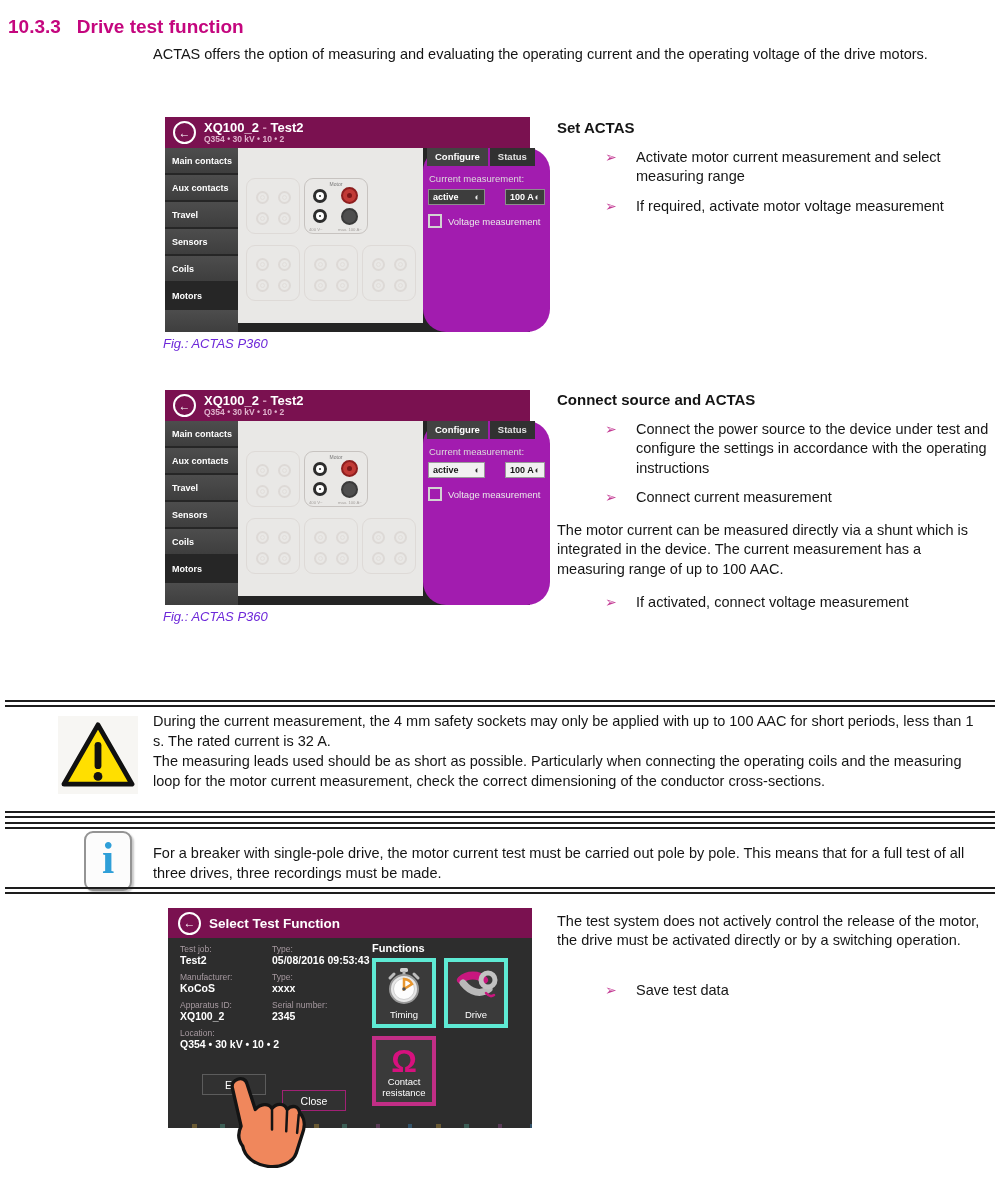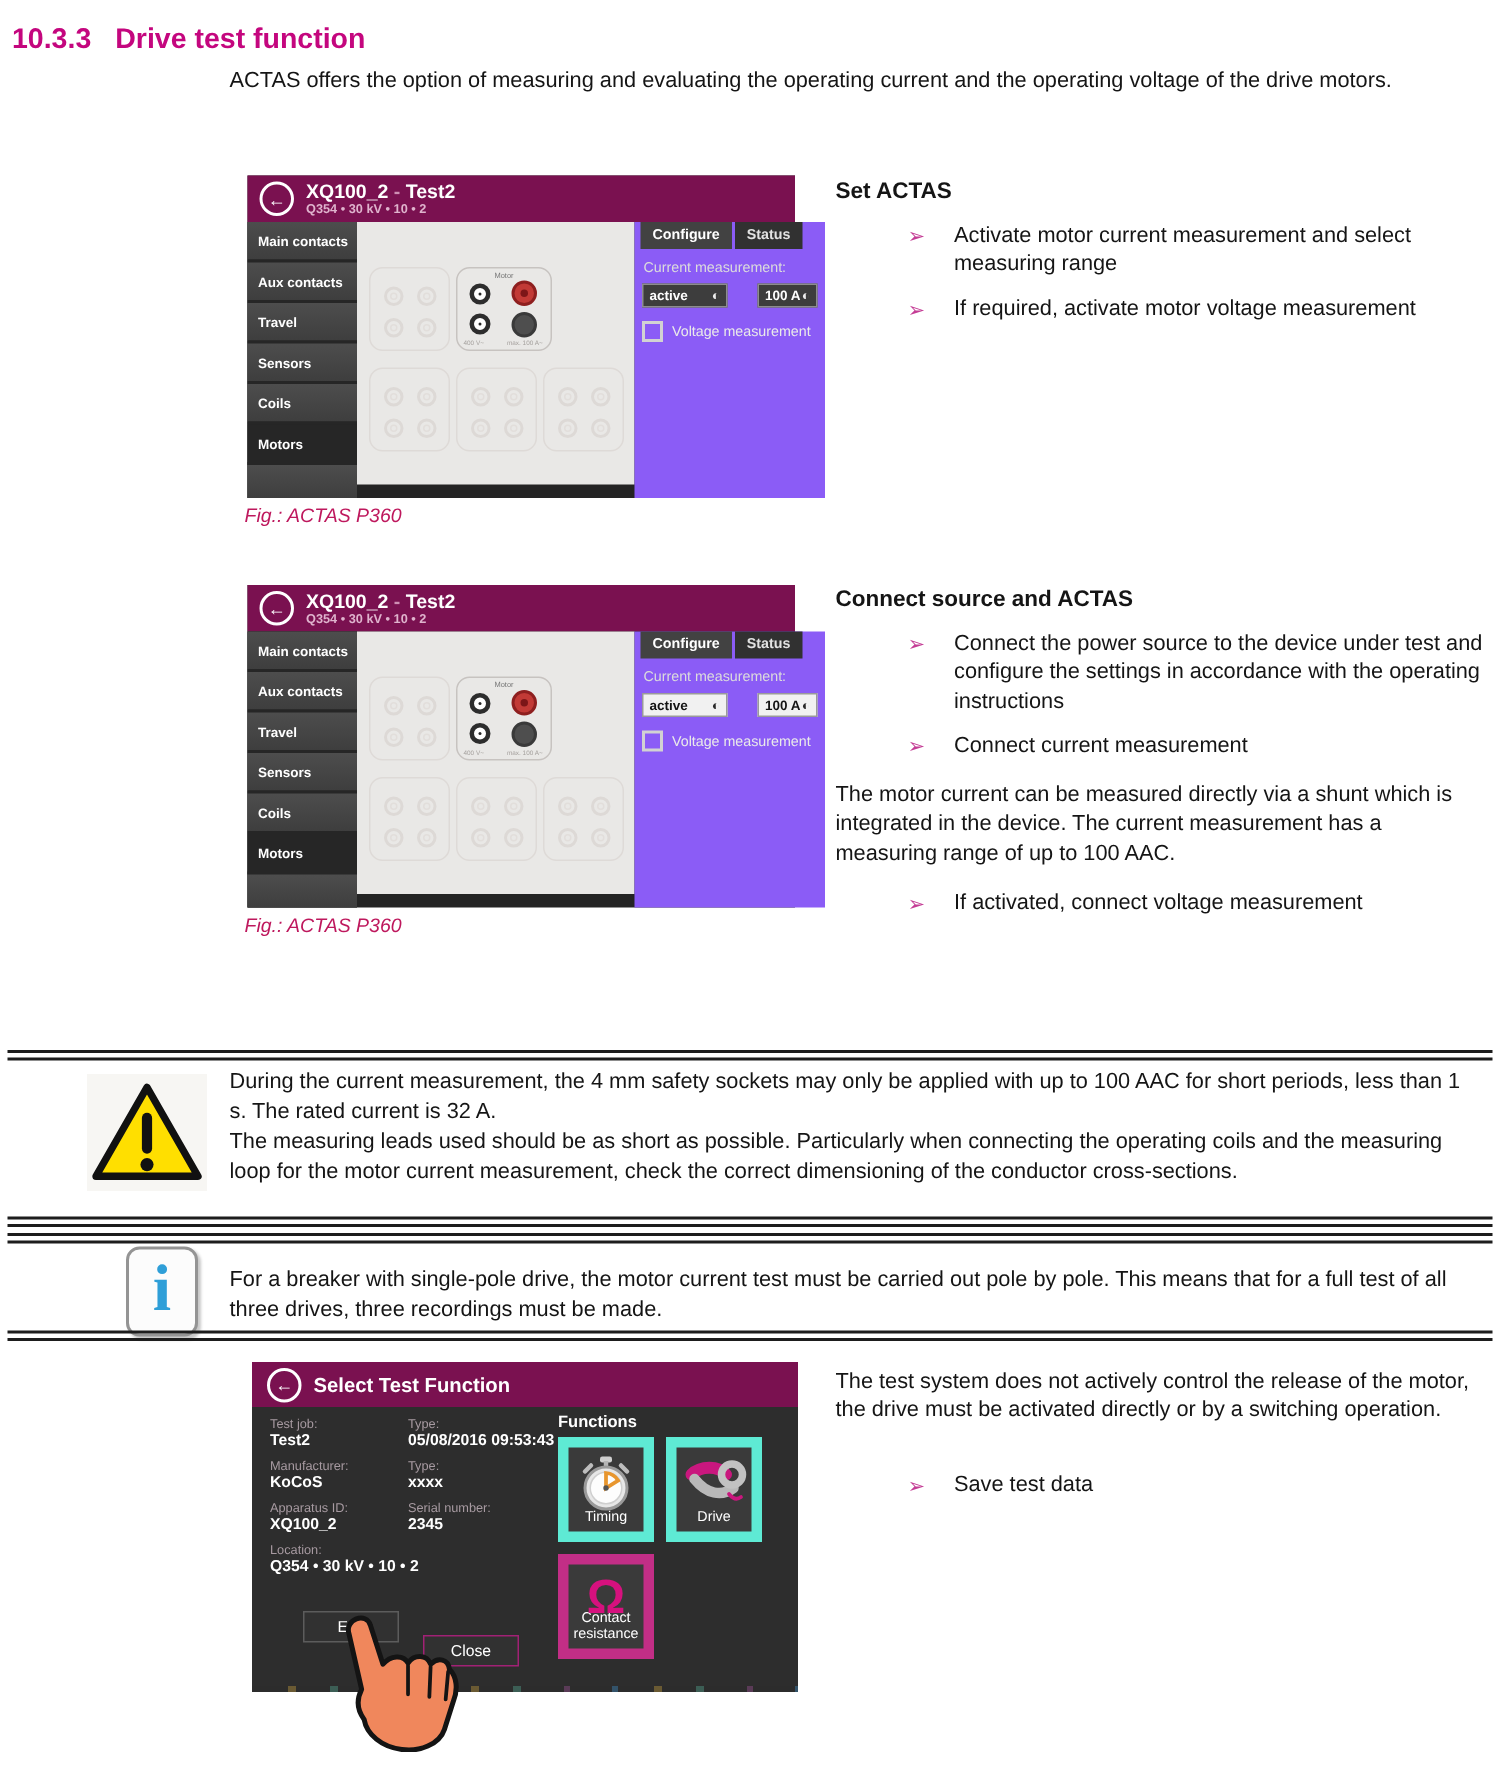--- a/index.html
+++ b/index.html
@@ -7,21 +7,21 @@
 
   
   .sec-head{position:absolute;left:8px;top:16px;font-size:19px;font-weight:bold;color:#c4067e;}
   .sec-head .num{margin-right:16px;}
   .intro{position:absolute;left:153px;top:45px;width:845px;font-size:14.5px;line-height:1.36;}
   .rcol{position:absolute;left:557px;width:434px;font-size:14.5px;line-height:1.33;}
   .rhead{font-weight:bold;font-size:15px;margin:0 0 10px 0;}
   .bullet{display:flex;margin:10px 0;padding-left:48px;}
   .bullet .arr{flex:none;width:18px;margin-right:13px;color:#c43c95;font-size:14px;line-height:1.3;}
   .rpar{margin:14px 0;}
-  .caption{position:absolute;left:163px;font-size:13px;font-style:italic;color:#be185d;}
+  .caption{position:absolute;left:163px;font-size:13px;font-style:italic;color:#6d28d9;}
 
   
   .dbl{position:absolute;left:5px;width:990px;}
   .dbl::before{content:"";display:block;height:2px;background:#1d1d1d;margin-bottom:3px;}
   .dbl::after{content:"";display:block;height:2px;background:#1d1d1d;}
   .notice-text{position:absolute;left:153px;width:835px;font-size:14.5px;line-height:1.38;}
   .warn-wrap{position:absolute;left:58px;top:716px;width:80px;height:78px;background:#f7f6f3;display:flex;align-items:center;justify-content:center;}
   .info-icon{position:absolute;left:84px;top:831px;width:44px;height:56px;border:2px solid #949494;border-radius:9px;background:#fcfcfc;box-shadow:2px 2px 2px #c9c9c9;display:flex;align-items:center;justify-content:center;}
   .info-icon .i-glyph{font-family:"Liberation Serif",serif;font-weight:bold;font-size:44px;color:#2f9fd8;line-height:.9;margin-top:-4px;}
 
@@ -32,21 +32,21 @@
   .ttwrap{line-height:1.05;}
   .tt{font-size:13px;font-weight:bold;}
   .tt .dash{color:#cf8fb4;}
   .sub{font-size:8.5px;font-weight:bold;color:#dfb3cd;}
   .shot .sbody{display:flex;height:184px;}
   .sidebar{width:73px;flex:none;display:flex;flex-direction:column;background:#242424;}
   .sb-item{height:27px;background:linear-gradient(#4d4d4d,#3e3e3e);border-bottom:2px solid #262626;color:#fff;font-size:9px;font-weight:bold;display:flex;align-items:center;padding-left:7px;box-sizing:border-box;}
   .sb-item.sel{background:#262626;}
   .sb-fill{flex:1;background:linear-gradient(#4d4d4d,#3e3e3e);}
   .device{width:185px;flex:none;background:#e9e8e6;position:relative;height:175px;}
-  .cfg{flex:1;background:#8b5cf6;position:relative;padding:0 5px;box-sizing:border-box;}
+  .cfg{flex:1;background:#a21caf;position:relative;padding:0 5px;box-sizing:border-box;border-radius:23px;}
   .tabs{display:flex;gap:2px;margin-left:-1px;}
   .tab{padding:3px 8px 4px;font-size:9.5px;font-weight:bold;color:#fff;background:#424242;}
   .tab.inactive{background:#313131;color:#e3e3e3;}
   .cfg-label{font-size:9.5px;color:#dcdcdc;margin:7px 0 5px 1px;}
   .ddrow{display:flex;gap:20px;}
   .dd{height:16px;background:#3d3d3d;border:1px solid #8d8d8d;color:#fff;font-size:9px;font-weight:bold;display:flex;align-items:center;padding:0 4px;box-sizing:border-box;}
   .dd .val{flex:1;}
   .dd .ddi{font-size:9px;opacity:.9;}
   .dd.w1{width:57px;}.dd.w2{width:40px;}
   .shot.light .dd{background:#f1f1f1;color:#141414;border-color:#9a9a9a;}
@@ -69,21 +69,21 @@
   .m-label{position:absolute;top:2px;left:0;right:0;text-align:center;font-size:5px;color:#777;}
   .t-label{position:absolute;bottom:1px;font-size:5px;color:#a5a19e;transform:scale(.85);transform-origin:left bottom;}
 
   
   .dialog{position:absolute;left:168px;top:908px;width:364px;height:220px;background:#2d2d2d;}
   .dialog .hdr{height:30px;background:#7a1150;display:flex;align-items:center;padding-left:10px;box-sizing:border-box;color:#fff;}
   .dialog .dtitle{font-size:13.5px;font-weight:bold;}
   .f-label{position:absolute;font-size:8.5px;color:#a79aa1;}
   .f-value{position:absolute;font-size:10.5px;font-weight:bold;color:#fff;}
   .fn-label{position:absolute;font-size:11px;font-weight:bold;color:#fff;}
-  .tile{position:absolute;width:64px;height:70px;background:#3a3a3a;border:7px solid #5eead4;box-sizing:border-box;color:#fff;font-size:9.5px;line-height:1.1;text-align:center;display:flex;flex-direction:column;align-items:center;justify-content:flex-end;padding-bottom:4px;}
+  .tile{position:absolute;width:64px;height:70px;background:#3a3a3a;border:4px solid #5eead4;box-sizing:border-box;color:#fff;font-size:9.5px;line-height:1.1;text-align:center;display:flex;flex-direction:column;align-items:center;justify-content:flex-end;padding-bottom:4px;}
   .tile.sel{border-color:#c22e86;}
   .tile .ticon{position:absolute;top:5px;left:0;right:0;display:flex;justify-content:center;}
   .omega-glyph{font-size:32px;font-weight:bold;color:#d6117e;line-height:1;}
   .dbtn{position:absolute;height:21px;width:64px;background:#313131;border:1px solid #5c5c5c;color:#fff;font-size:10.5px;display:flex;align-items:center;justify-content:center;box-sizing:border-box;}
   .dbtn.close{border-color:#a12175;}
   .noise{position:absolute;left:0;right:0;bottom:0;height:4px;background:repeating-linear-gradient(90deg,#2c2c2c 0 24px,#6a5a33 24px 29px,#2c2c2c 29px 52px,#3c5e55 52px 57px,#2c2c2c 57px 86px,#5a3b57 86px 90px,#2c2c2c 90px 118px,#33536a 118px 122px);}
   .hand{position:absolute;left:208px;top:1076px;width:118px;height:92px;z-index:5;}
 </style>
 </head>
 <body>

